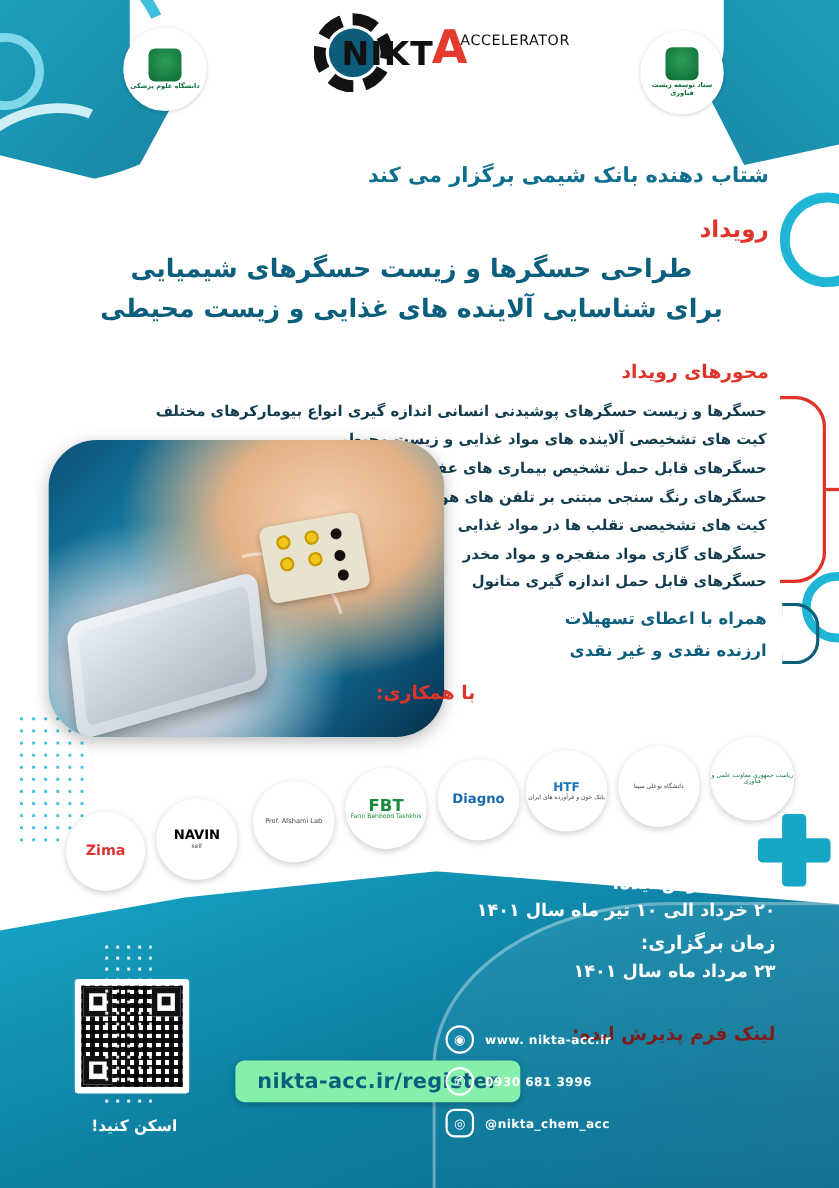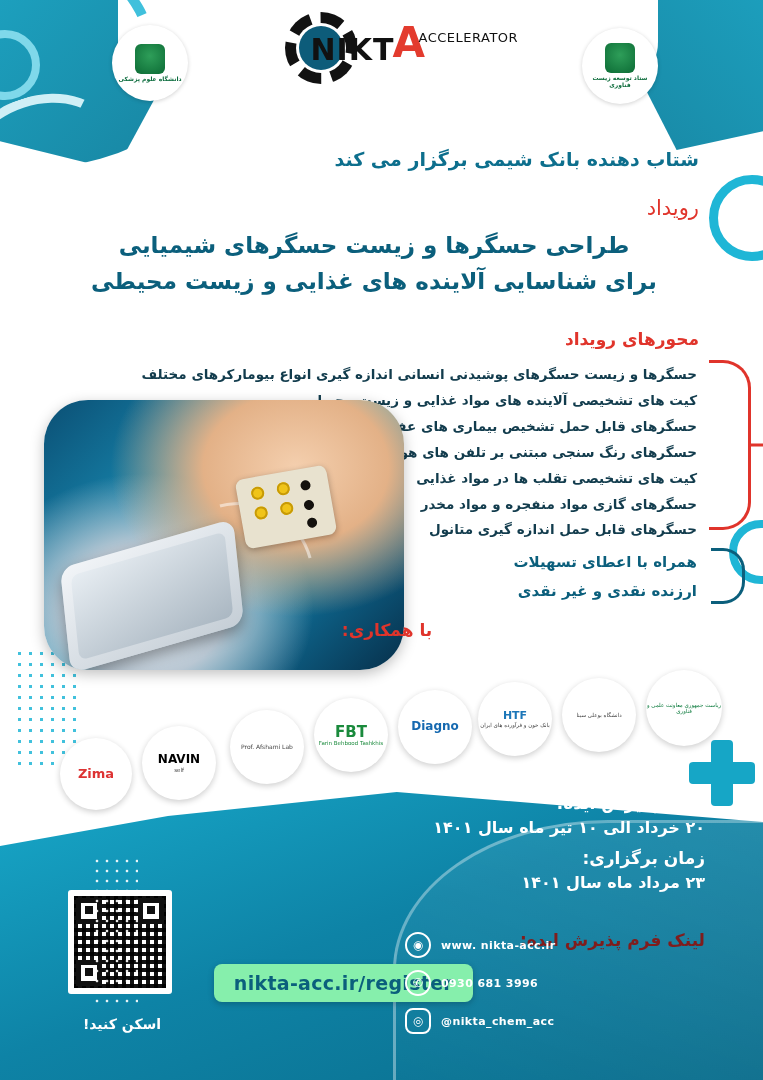--- a/index.html
+++ b/index.html
@@ -124,21 +124,21 @@
     position:absolute; left:152px; top:24px; font-size:13px; color:#111; letter-spacing:.5px;
   }
 
   
   .line-1 {
     position:absolute; top:148px; right:64px; width:640px; text-align:right;
     font-size:19px; font-weight:bold; color:#0d6f8d; letter-spacing:0;
   }
   .line-rooydad {
     position:absolute; top:196px; right:64px; width:640px; text-align:right;
-    font-size:21px; font-weight:normal; color:#e0342b;
+    font-size:21px; font-weight:bold; color:#e0342b;
   }
   .title-main {
     position:absolute; top:228px; right:64px; width:650px; text-align:center;
     font-size:23px; font-weight:bold; color:#0b5f7c; line-height:1.55;
   }
 
   .axes-title {
     position:absolute; top:329px; right:64px; width:640px; text-align:right;
     font-size:17px; font-weight:bold; color:#e0342b;
   }

